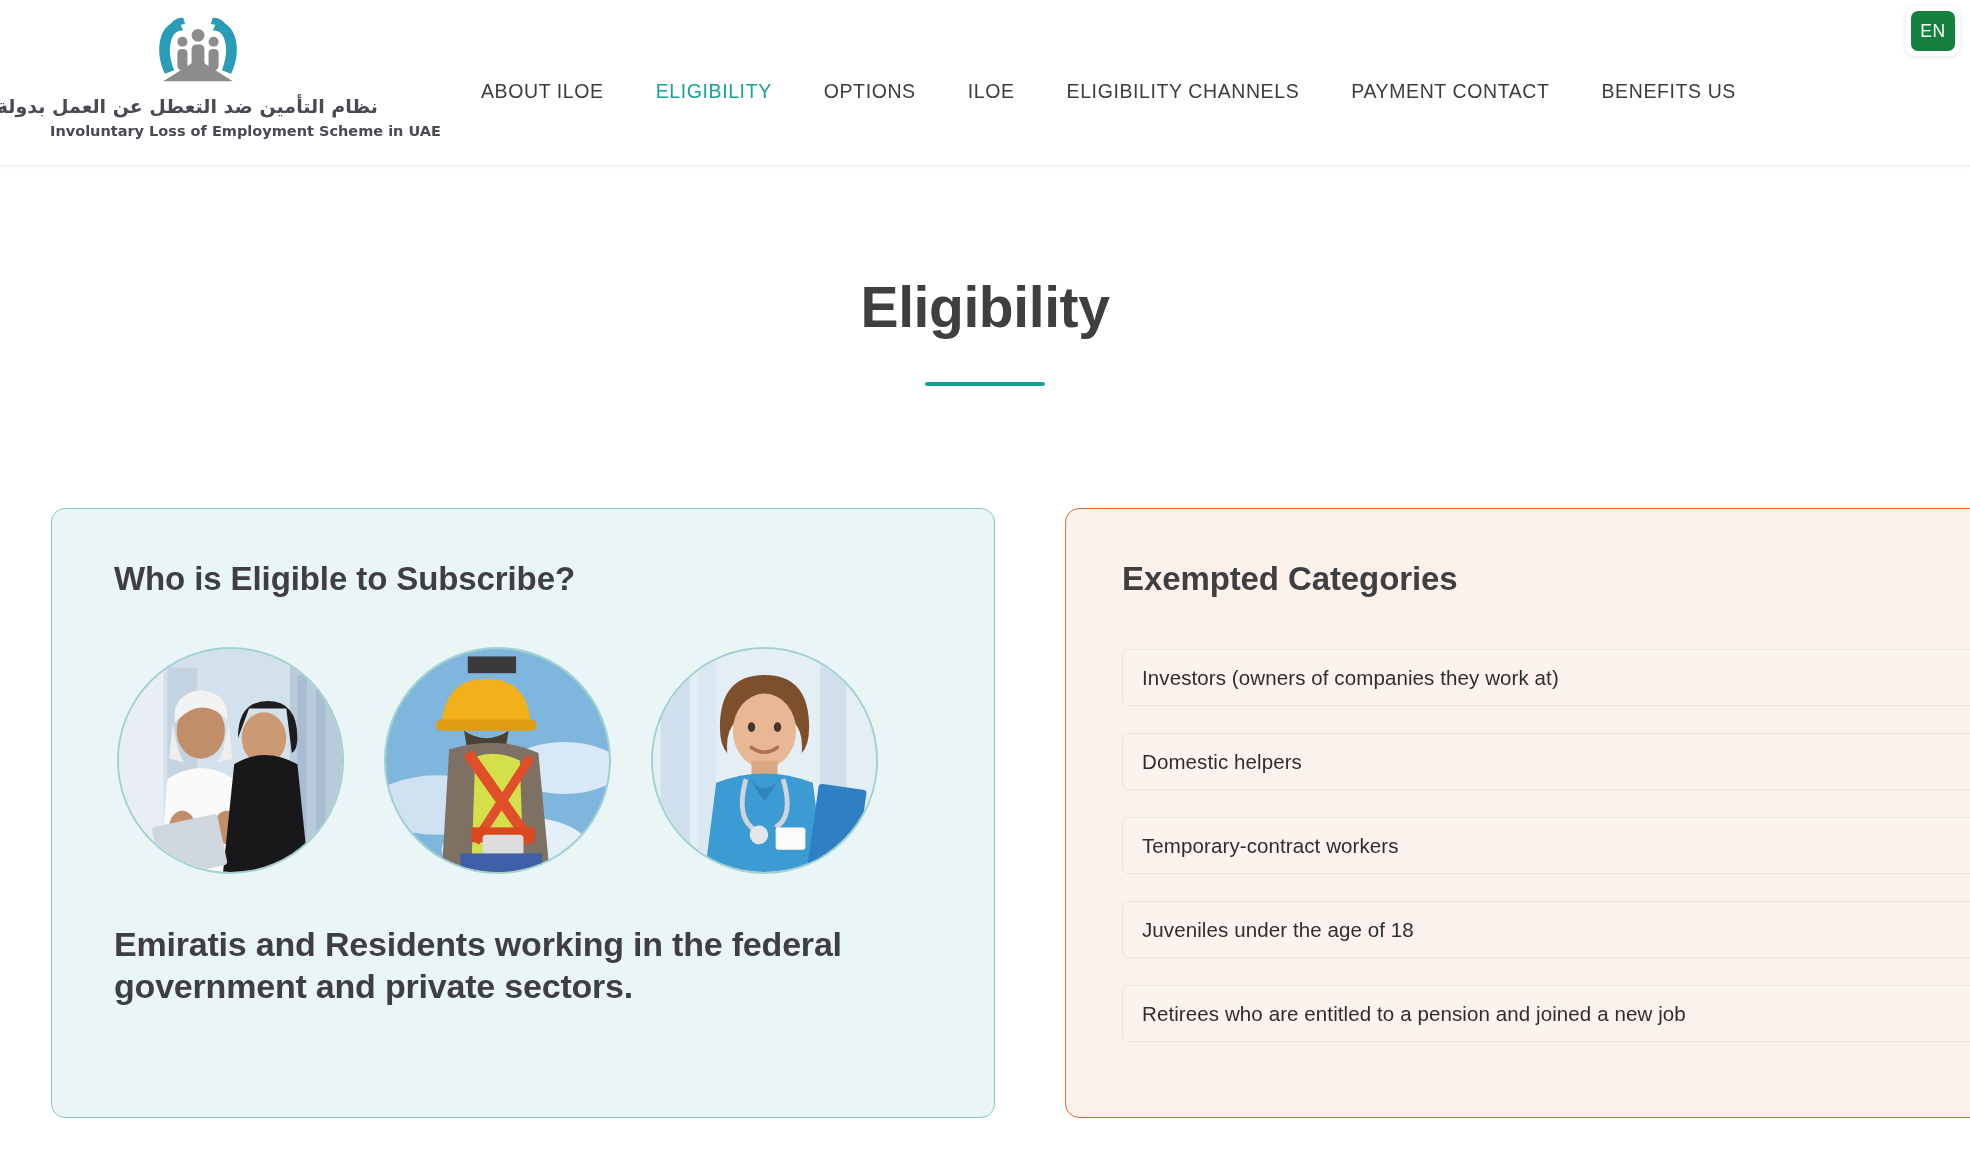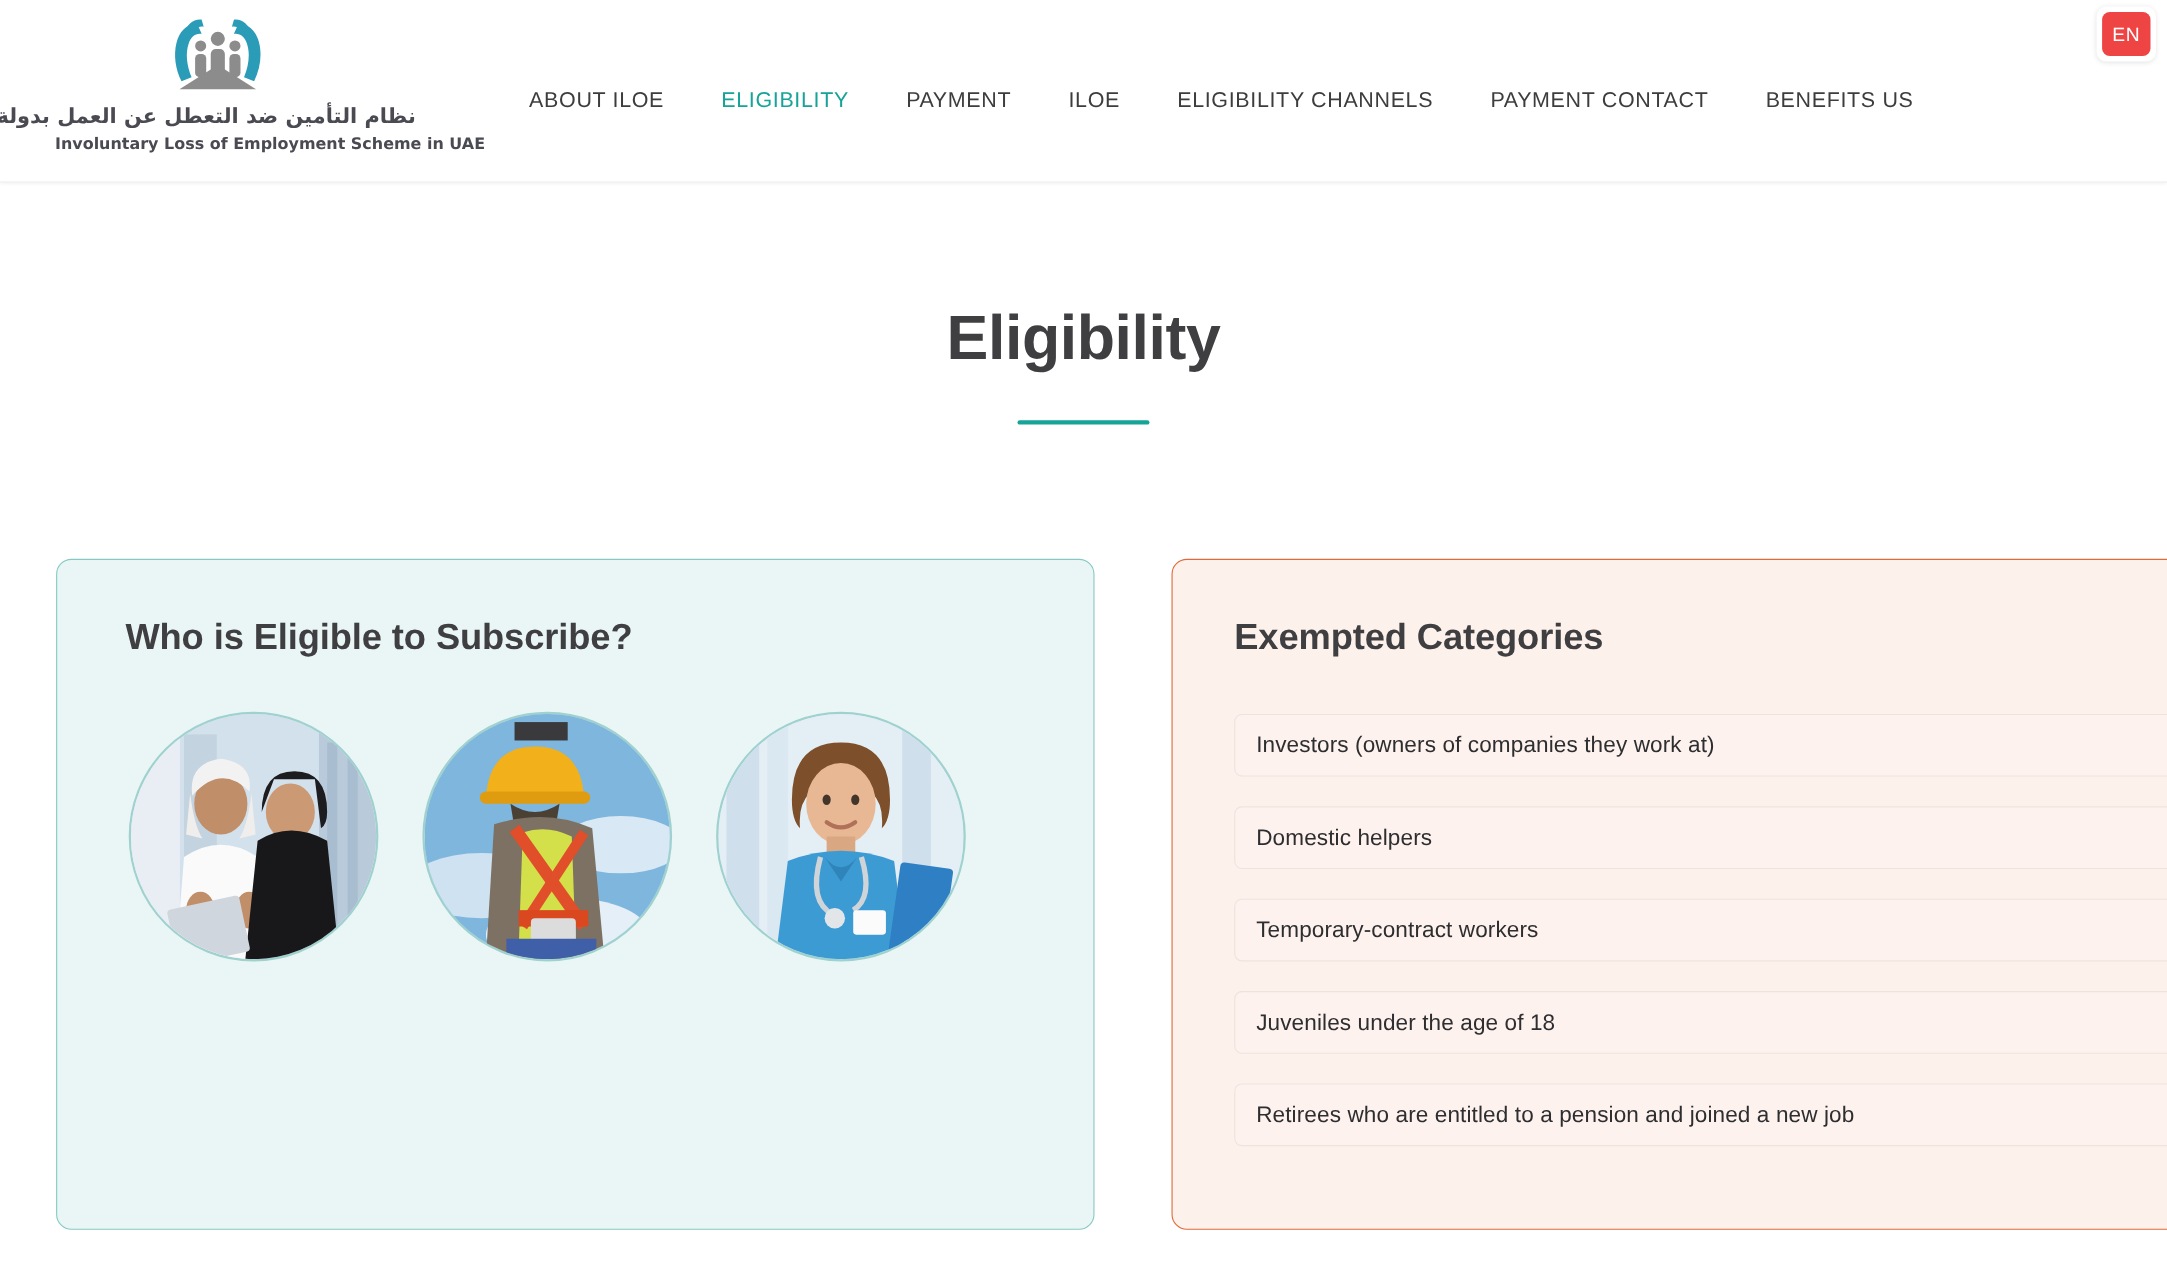--- a/index.html
+++ b/index.html
@@ -92,21 +92,21 @@
     border-radius: 9px;
     box-shadow: 0 1px 5px rgba(0,0,0,0.10);
     display: flex;
     align-items: center;
     justify-content: center;
     cursor: pointer;
   }
   .lang-pill {
     width: 44px;
     height: 40px;
-    background: #ef4444;
+    background: #15803d;
     border-radius: 7px;
     color: #ffffff;
     font-size: 17.5px;
     font-weight: 500;
     letter-spacing: 0.6px;
     display: flex;
     align-items: center;
     justify-content: center;
   }
 
@@ -248,21 +248,21 @@
       <circle cx="77" cy="39" r="5.5" fill="#8c8c8c"></circle>
       <rect x="71.5" y="47" width="11" height="23" rx="4.5" fill="#8c8c8c"></rect>
     </svg>
     <div class="brand-ar">نظام التأمين ضد التعطل عن العمل بدولة الإمارات</div>
     <div class="brand-en">Involuntary Loss of Employment Scheme in UAE</div>
   </div>
 
   <nav class="main-nav">
     <a class="nav-item">ABOUT ILOE</a>
     <a class="nav-item active">ELIGIBILITY</a>
-    <a class="nav-item">PAYMENT</a>
+    <a class="nav-item">OPTIONS</a>
     <a class="nav-item">ILOE</a>
     <a class="nav-item">ELIGIBILITY CHANNELS</a>
     <a class="nav-item">PAYMENT CONTACT</a>
     <a class="nav-item">BENEFITS US</a>
   </nav>
 
   <div class="lang-switch">
     <span class="lang-pill">EN</span>
   </div>
 
@@ -354,20 +354,21 @@
           <circle cx="57" cy="100" r="5" fill="#e3e6e9"></circle>
 
           <rect x="66" y="96" width="16" height="12" rx="1.5" fill="#fbfbfb"></rect>
 
           <rect x="86" y="74" width="26" height="46" rx="2" fill="#2f7fc4" transform="rotate(8 99 97)"></rect>
         </svg>
       </div>
 
     </div>
 
+    <p class="card-statement">Emiratis and Residents working in the federal government and private sectors.</p>
   </section>
 
   <section class="card-exempt">
     <h2 class="card-title">Exempted Categories</h2>
 
     <ul class="exempt-list">
       <li class="exempt-item">Investors (owners of companies they work at)</li>
       <li class="exempt-item">Domestic helpers</li>
       <li class="exempt-item">Temporary-contract workers</li>
       <li class="exempt-item">Juveniles under the age of 18</li>

